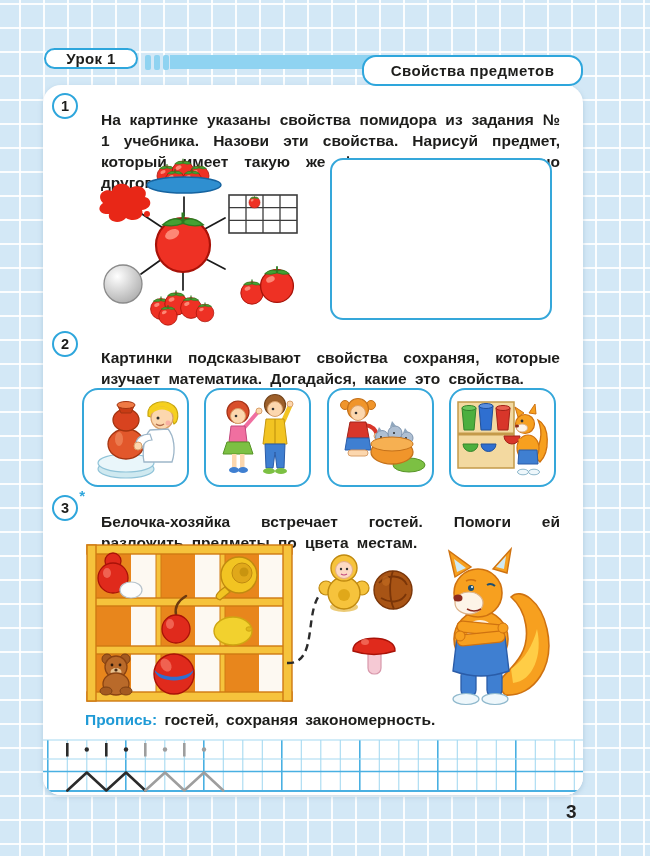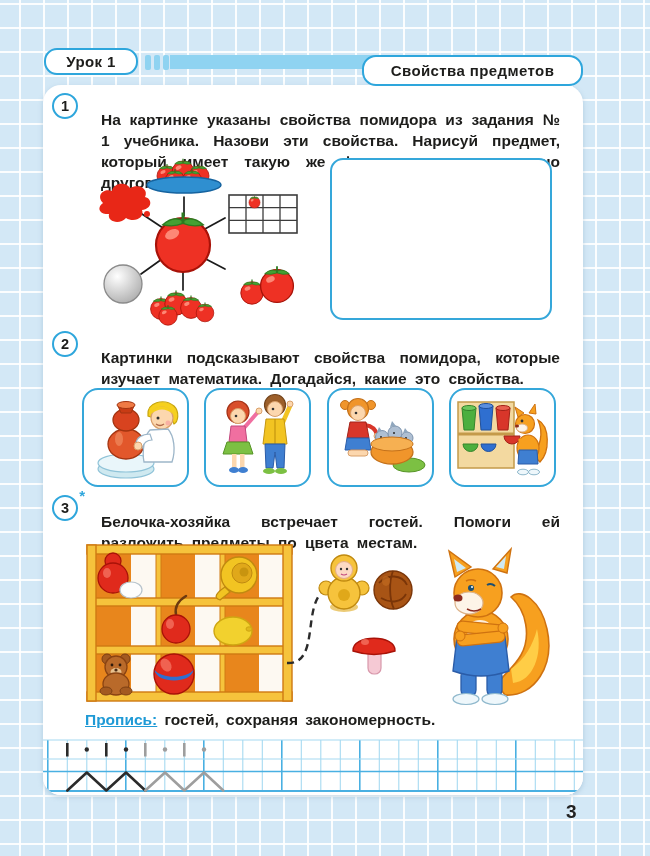--- a/index.html
+++ b/index.html
@@ -4,21 +4,21 @@
 <style>
   html,body{margin:0;padding:0;}
   body{width:650px;height:856px;position:relative;font-family:"Liberation Sans","DejaVu Sans",sans-serif;}
   .page{position:absolute;inset:0;overflow:hidden;
     background-color:#d3e8f6;
     background-image:linear-gradient(to right, rgba(255,255,255,.9) 2px, transparent 2px),
                      linear-gradient(to bottom, rgba(255,255,255,.9) 2px, transparent 2px);
     background-size:24px 24px;background-position:-5px 3px;}
   .badge{position:absolute;background:#fff;border:2px solid #2ea6dc;display:flex;align-items:center;justify-content:center;
     font-weight:bold;color:#1d1d1b;font-size:15px;letter-spacing:.4px;box-sizing:border-box;}
-  .lesson-badge{left:44px;top:48px;width:94px;height:27px;border-radius:13px;z-index:3;}
+  .lesson-badge{left:44px;top:48px;width:94px;height:21px;border-radius:13px;z-index:3;}
   .topic-badge{left:362px;top:55px;width:221px;height:31px;border-radius:14px;z-index:3;}
   .hdr-seg{position:absolute;top:55px;width:6px;height:15px;background:#8fd3f1;border-radius:2px;z-index:2;}
   .hdr-bar{position:absolute;left:170px;top:55px;width:210px;height:14px;background:#8fd3f1;z-index:1;}
   .panel{position:absolute;left:43px;top:85px;width:540px;height:710px;background:#fff;border-radius:18px;
     overflow:hidden;box-shadow:0 2px 5px rgba(110,150,180,.35);}
   .task{position:absolute;left:6px;right:7px;display:flex;align-items:flex-start;}
   .t1{top:8px}.t2{top:246px}.t3{top:410px}
   .tasknum-wrap{flex:0 0 auto;position:relative;margin:0 7px 0 3px;}
   .tasknum{display:flex;align-items:center;justify-content:center;width:22px;height:22px;border:2px solid #2ea6dc;
     border-radius:50%;background:#fff;font-weight:bold;font-size:14.5px;color:#1d1d1b;}
@@ -26,21 +26,21 @@
   .task-text{flex:1;margin:16px;font-weight:bold;font-size:15.5px;line-height:21px;text-align:justify;
     color:#1d1d1b;word-spacing:4px;}
   .diagram{position:absolute;left:36px;top:72px;}
   .draw-box{position:absolute;left:287px;top:73px;width:222px;height:162px;border:2px solid #35a7da;
     border-radius:13px;box-sizing:border-box;background:#fff;}
   .pics-row{position:absolute;left:39px;top:303px;width:474px;height:99px;display:flex;justify-content:space-between;}
   .pic-box{width:107px;height:99px;border:2px solid #35a7da;border-radius:16px;box-sizing:border-box;background:#fff;
     display:flex;align-items:center;justify-content:center;overflow:hidden;}
   .scene{position:absolute;left:0;top:458px;}
   .propis{position:absolute;left:42px;top:626px;margin:0;font-weight:bold;font-size:15.5px;color:#1d1d1b;word-spacing:3px;}
-  .propis .blue{color:#1f9ad6;text-decoration:underline;}
+  .propis .blue{color:#1f9ad6;}
   .wgrid{position:absolute;left:0;top:650px;}
   .page-number{position:absolute;left:566px;top:801px;font-weight:bold;font-size:19px;color:#222;}
 </style>
 </head>
 <body>
 
 <div class="page">
 
   <div class="badge lesson-badge">
     <span>Урок 1</span>
@@ -118,21 +118,21 @@
         <use href="#tom" transform="translate(198,129) scale(0.82)"></use>
       </g>
     </svg>
 
     <div class="draw-box"></div>
 
     <div class="task t2">
       <span class="tasknum-wrap">
         <span class="tasknum">2</span>
       </span>
-      <p class="task-text">Картинки подсказывают свойства помидора, которые изучает математика. Догадайся, какие это свойства.</p>
+      <p class="task-text">Картинки подсказывают свойства сохраняя, которые изучает математика. Догадайся, какие это свойства.</p>
     </div>
 
     <div class="pics-row">
       <div class="pic-box">
         <svg width="100" height="92" viewBox="0 0 100 92">
           <ellipse cx="40" cy="77" rx="28" ry="9" fill="#cfe9f0" stroke="#8fc3d8" stroke-width="1.2"></ellipse>
           <ellipse cx="40" cy="71" rx="28" ry="9" fill="#e9f6fa" stroke="#8fc3d8" stroke-width="1.2"></ellipse>
           <ellipse cx="40" cy="52" rx="18" ry="15" fill="#e2572b" stroke="#a33410" stroke-width="1.3"></ellipse>
           <ellipse cx="40" cy="28" rx="13" ry="11" fill="#d8431f" stroke="#a33410" stroke-width="1.3"></ellipse>
           <path d="M 32,14 L 48,14 L 45,21 L 35,21 Z" fill="#c83b14" stroke="#a33410"></path>

